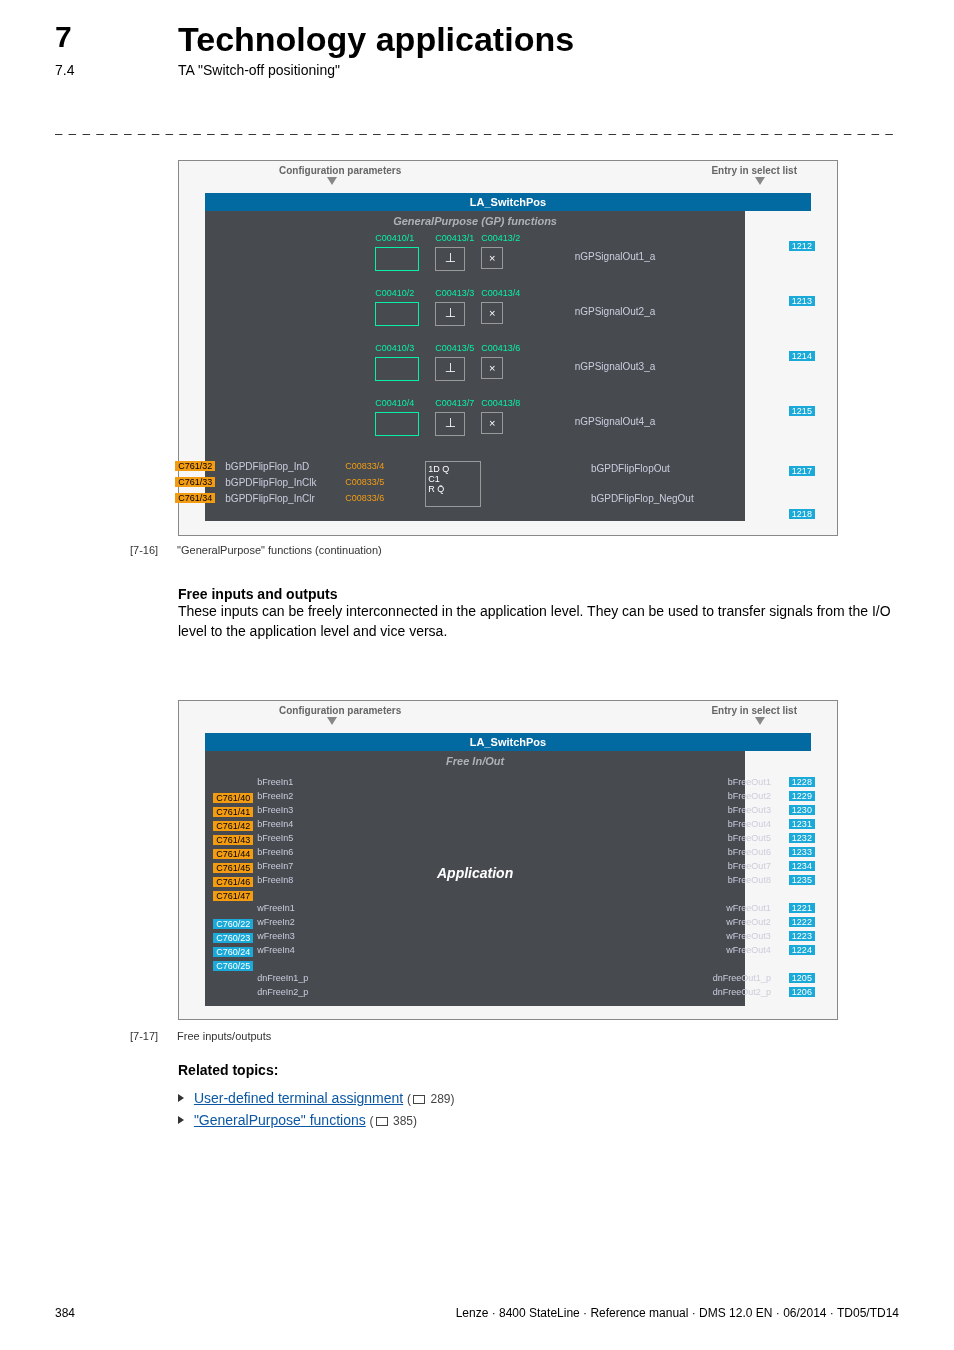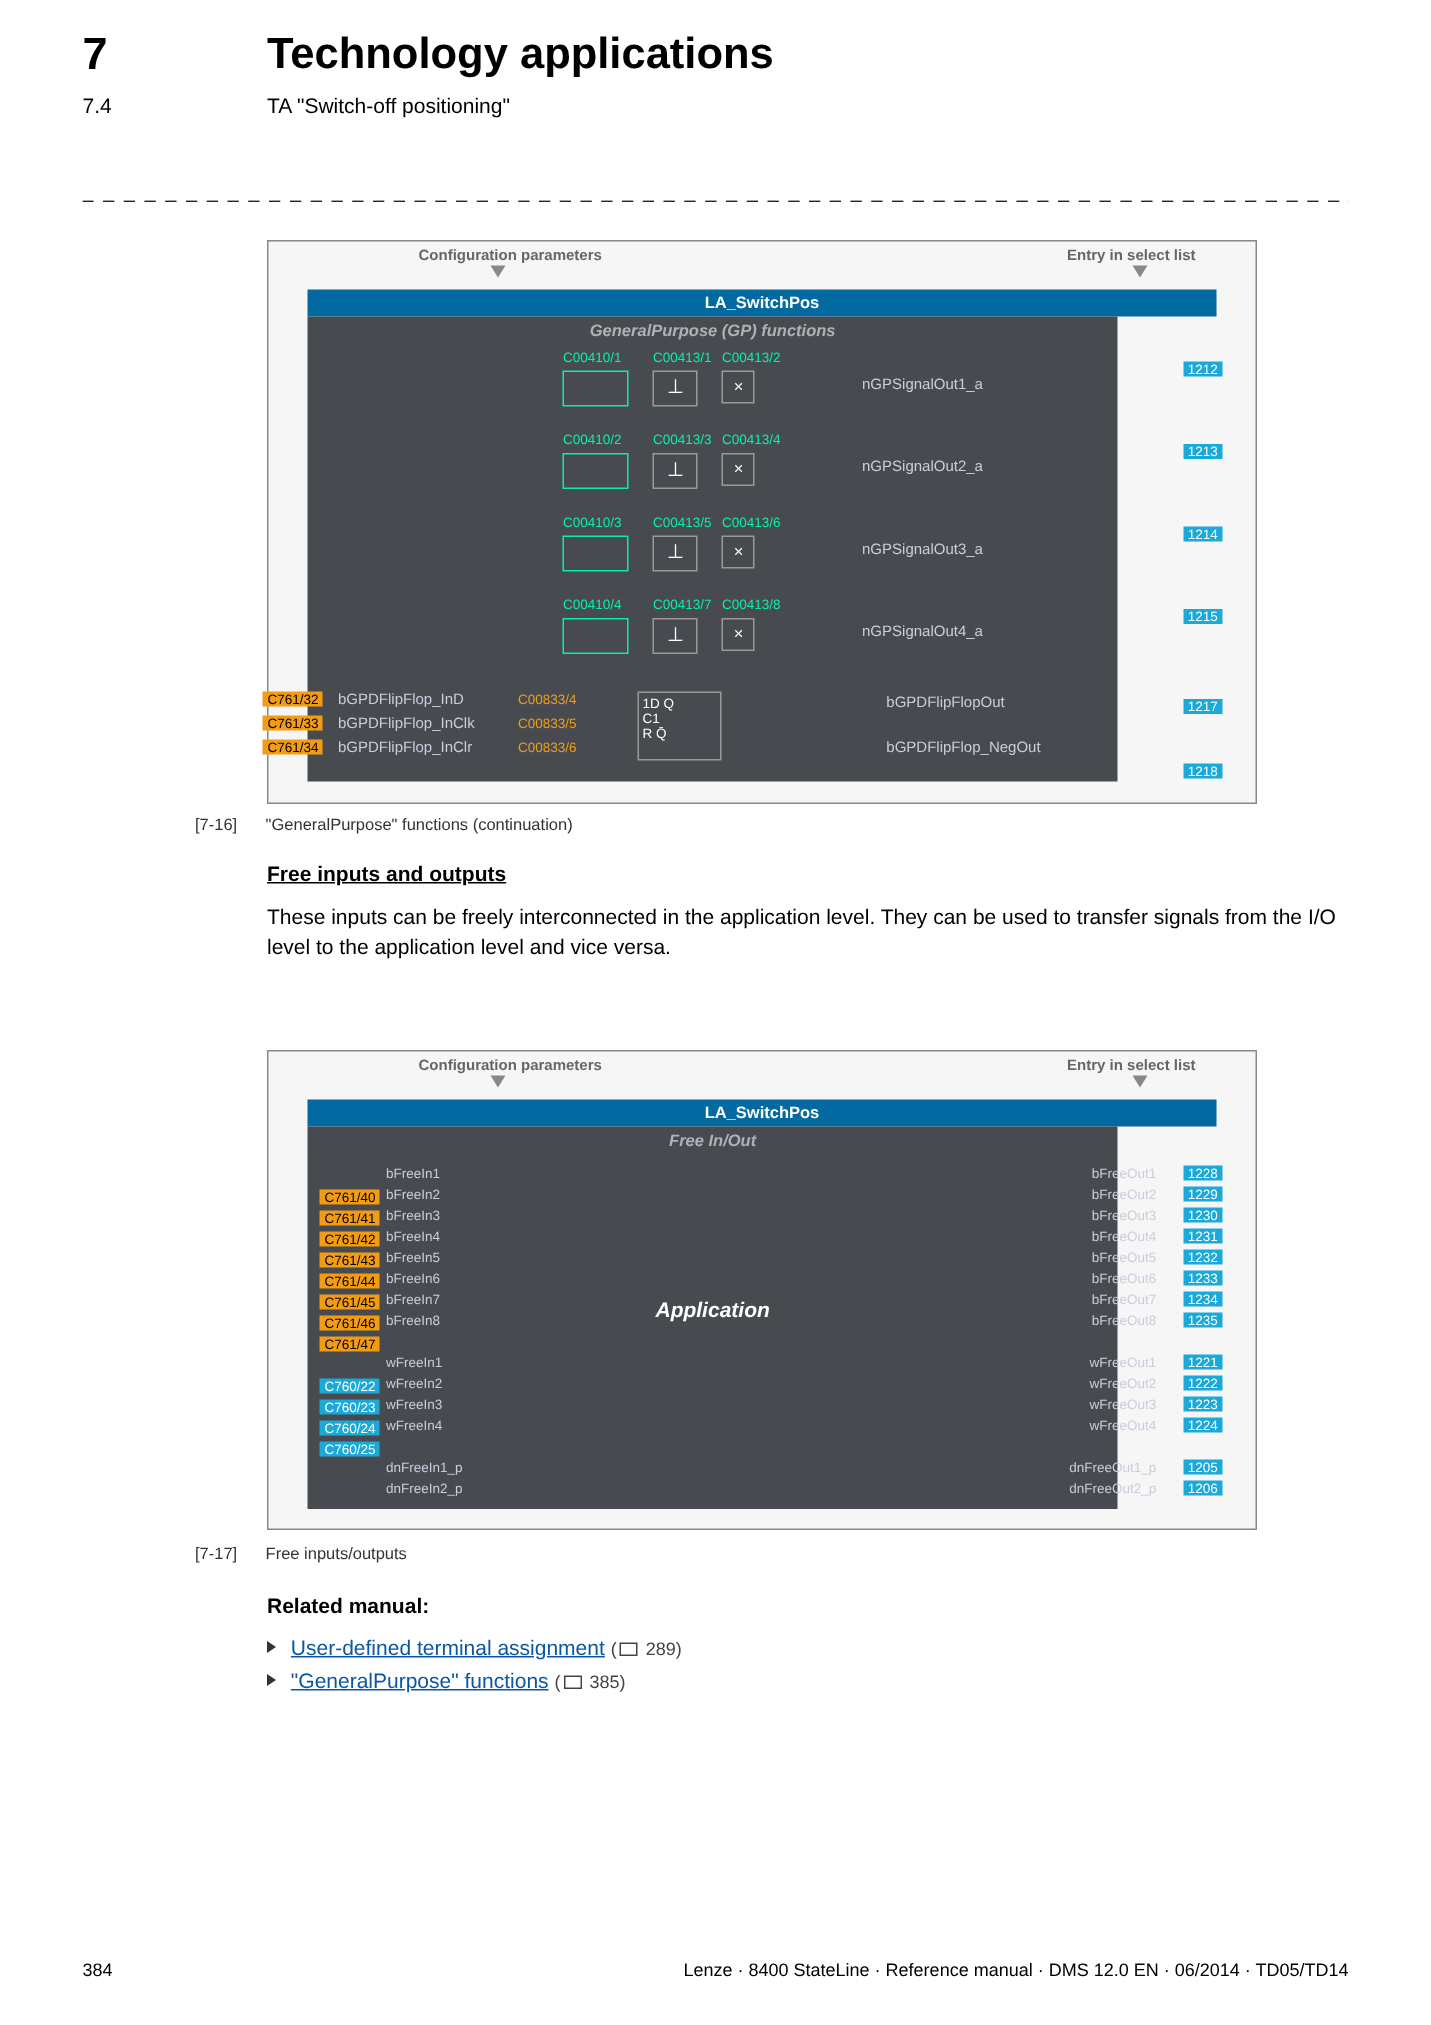--- a/index.html
+++ b/index.html
@@ -6,21 +6,21 @@
   body {
     width: 954px;
     height: 1350px;
     font-family: "Segoe UI", "Helvetica Neue", Arial, sans-serif;
     background: #fff;
     color: #000;
     position: relative;
     padding: 30px 55px 0 55px;
   }
   .hdr-num { font-size: 30px; font-weight: 600; position: absolute; left: 55px; top: 20px; }
-  .hdr-title { font-size: 29px; font-weight: 600; position: absolute; left: 178px; top: 20px; }
+  .hdr-title { font-size: 34px; font-weight: 600; position: absolute; left: 178px; top: 20px; }
   .sub-num { font-size: 14px; position: absolute; left: 55px; top: 62px; }
   .sub-title { font-size: 14px; position: absolute; left: 178px; top: 62px; }
   .dashes { position: absolute; left:55px; top:120px; right:55px; color:#000; letter-spacing:1.5px; font-size:13px; white-space:nowrap; overflow:hidden; }
 
   .diagram-wrap { position: absolute; left: 178px; width: 660px; }
   .diag1 { top: 160px; height: 376px; }
   .diag2 { top: 700px; height: 320px; }
 
   .diagram { border: 1px solid #888; width: 100%; height: 100%; position: relative; background: #f6f6f6; }
   .cfg-lbl { position:absolute; top:4px; left:100px; font-size:10px; color:#666; font-weight:600; }
@@ -47,21 +47,21 @@
   .ff-box { position:absolute; left:210px; top:2px; width:56px; height:46px; border:1px solid #999; color:#fff; font-size:9px; padding:2px; }
   .ff-out { position:absolute; font-size:10px; color:#ccd; text-align:left; }
 
   .caption { position:absolute; left:130px; font-size:11px; color:#333; }
   .cap1 { top:544px; }
   .cap2 { top:1030px; }
   .caption .tag { display:inline-block; width:44px; }
 
   .body-text { position: absolute; left: 178px; right: 55px; font-size: 14px; }
   .bh { font-weight: 700; }
-  .b1 { top: 574px; text-decoration: underline; }
+  .b1 { top: 586px; }
   .b2 { top: 602px; line-height: 1.4; }
   .b3 { top: 1062px; }
   .b4 { top: 1090px; }
   .b5 { top: 1112px; }
   .chev { display:inline-block; width:0;height:0;border-top:4px solid transparent;border-bottom:4px solid transparent;border-left:6px solid #333; margin-right:6px; vertical-align:1px;}
   .link { color:#0b57a4; text-decoration: underline; }
   .ref { font-size:12px; color:#444; }
   .book-icon { display:inline-block; width:12px;height:9px;border:1px solid #444; position:relative; vertical-align:-1px; margin:0 2px;}
 
   
@@ -304,21 +304,21 @@
         </div>
     </div>
   </div>
 </div>
 
 <div class="caption cap2">
   <span class="tag">[7-17]</span>
   <span>Free inputs/outputs</span>
 </div>
 
-<div class="body-text bh b3">Related manual:</div>
+<div class="body-text bh b3">Related topics:</div>
 <div class="body-text b4">
   <span class="chev"></span>
   <a class="link">User-defined terminal assignment</a>
   <span class="ref"> (<span class="book-icon"></span> <span>289</span>)</span>
 </div>
 <div class="body-text b5">
   <span class="chev"></span>
   <a class="link">"GeneralPurpose" functions</a>
   <span class="ref"> (<span class="book-icon"></span> <span>385</span>)</span>
 </div>

